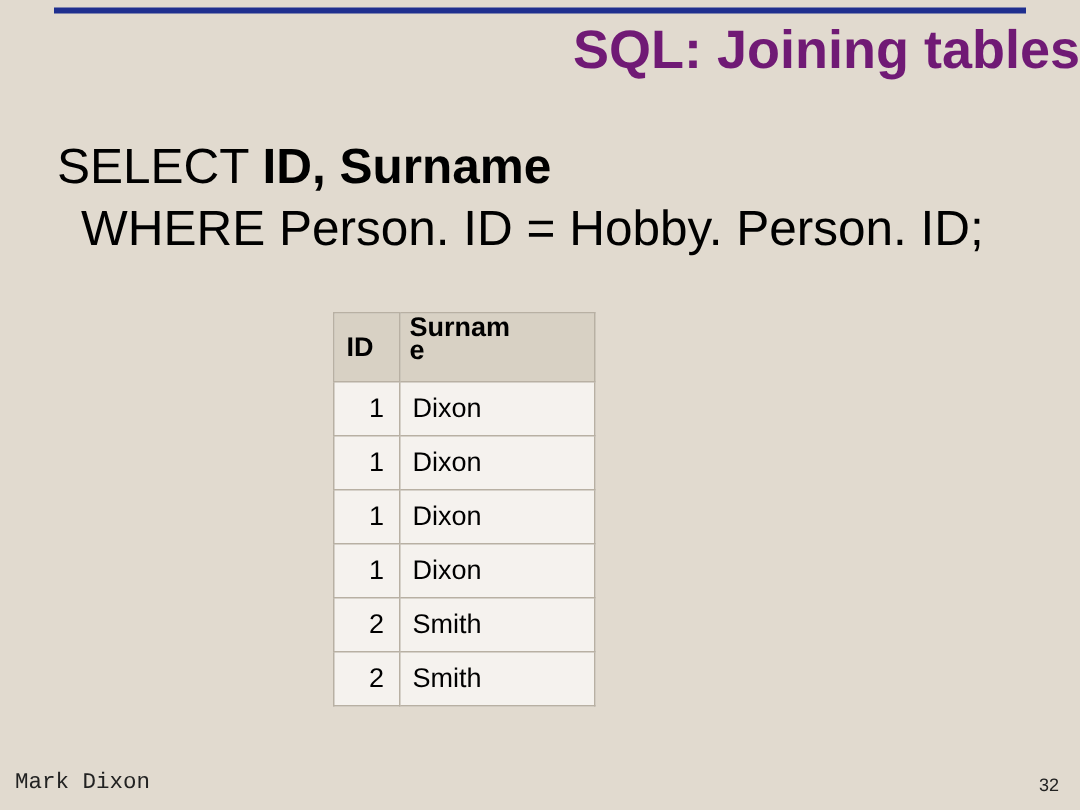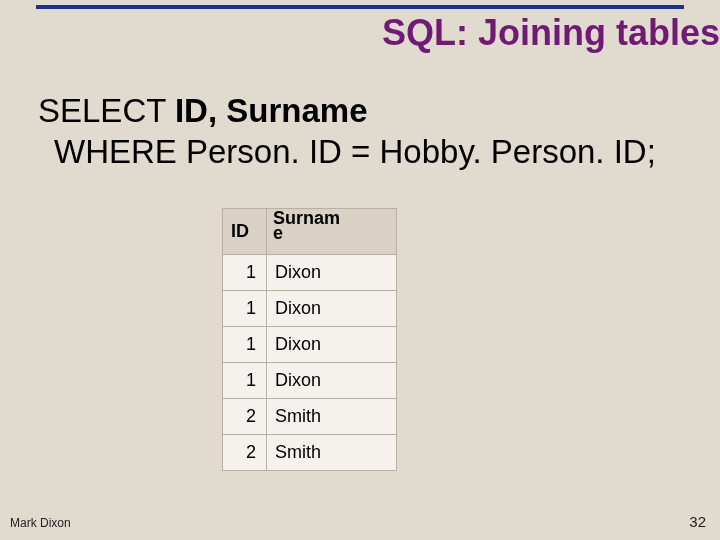--- a/index.html
+++ b/index.html
@@ -77,28 +77,29 @@
   }
   table.result td.col-surname {
     width: 130px;
     padding: 7px 14px 7px 8px;
   }
   .surname-stack { line-height: 0.85; display: block; }
   .footer-author {
     position: absolute;
     left: 10px;
     bottom: 10px;
-    font-size: 12px;
+    font-size: 15px;
     color: #222;
+    font-family: Liberation Mono, monospace;
   }
   .footer-page {
     position: absolute;
     right: 14px;
     bottom: 10px;
-    font-size: 15px;
+    font-size: 12px;
     color: #222;
   }
 </style>
 </head>
 <body>
 
 <div class="top-rule"></div>
 
 <div class="title">SQL: Joining tables</div>
 

